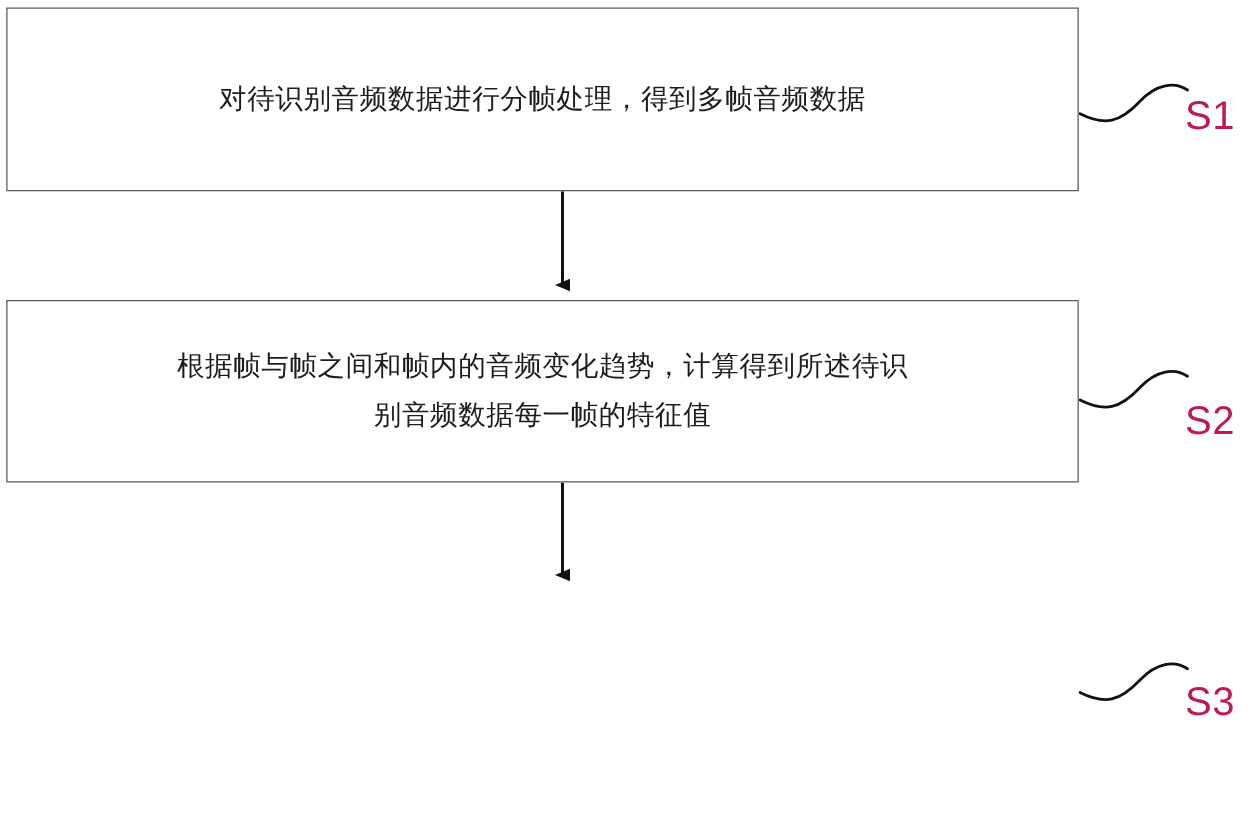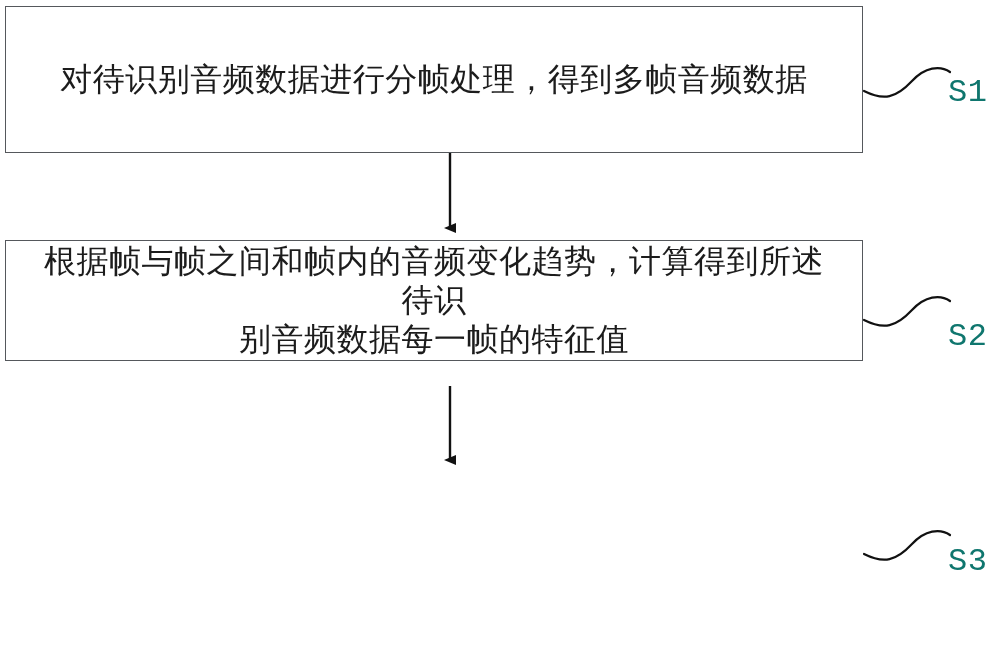--- a/index.html
+++ b/index.html
@@ -22,45 +22,45 @@
     box-sizing: border-box;
     border: 1px solid #55585c;
     background: #ffffff;
     display: flex;
     align-items: center;
     justify-content: center;
     text-align: center;
   }
   .step-text {
     font-family: "DejaVu Serif", "Liberation Serif", serif;
-    font-size: 32px;
+    font-size: 22px;
     line-height: 39px;
     color: #1c1c1c;
     letter-spacing: 0.5px;
     padding: 0 26px;
     white-space: pre-line;
     font-weight: 400;
   }
   #box1 { left: 5px;  top: 6px;   width: 858px; height: 147px; }
-  #box2 { left: 5px;  top: 240px; width: 858px; height: 121px; }
+  #box2 { left: 5px;  top: 240px; width: 858px; height: 146px; }
   #box3 { left: 5px;  top: 472px; width: 858px; height: 184px; }
 
   .connector {
     position: absolute;
     left: 0;
     top: 0;
     width: 1000px;
     height: 669px;
     pointer-events: none;
   }
   .step-label {
     position: absolute;
-    font-family: Liberation Mono, monospace;
+    font-family: Liberation Sans, sans-serif;
     font-size: 32px;
-    color: #0f766e;
+    color: #be185d;
     letter-spacing: 0.5px;
   }
   #label1 { left: 948px; top: 74px; }
   #label2 { left: 948px; top: 318px; }
   #label3 { left: 948px; top: 543px; text-align: right; }
 </style>
 </head>
 <body>
 
 <div id="canvas">

